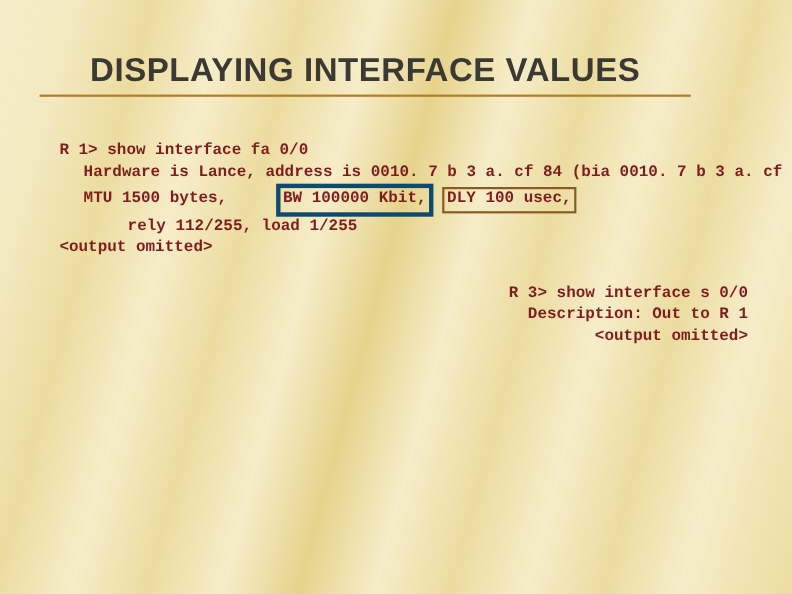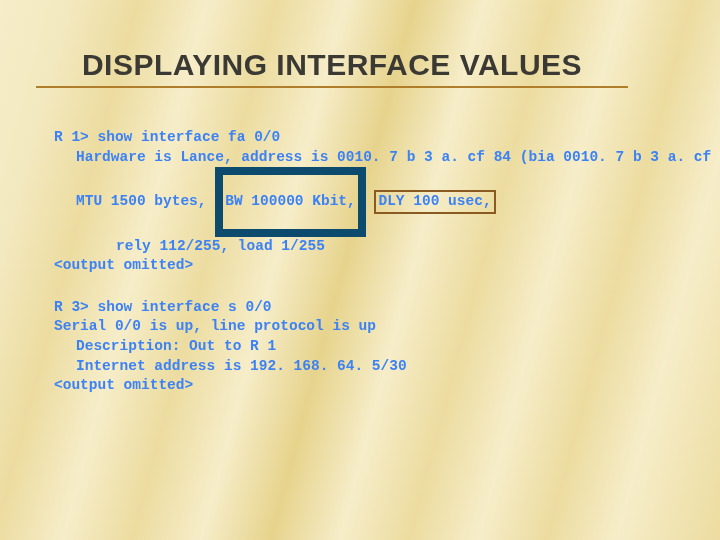--- a/index.html
+++ b/index.html
@@ -50,35 +50,37 @@
   }
   .content {
     position: absolute;
     top: 128px;
     left: 54px;
     right: 40px;
     font-family: "Courier New", Courier, monospace;
     font-size: 14.5px;
     font-weight: bold;
     line-height: 1.35;
-    color: #3b82f6;
+    color: #7f1d1d;
   }
   .block2 {
     margin-top: 22px;
+    text-align: right;
   }
   .indent {
     padding-left: 22px;
   }
   .indent2 {
     padding-left: 62px;
   }
   .box-blue {
-    border: 8px solid #0c4a6e;
-    padding: 17px 2px;
+    border: 4px solid #0c4a6e;
+    padding: 1px 2px;
     display: inline-block;
+    margin-left: 36px;
   }
   .box-brown {
     border: 2px solid #8a5a20;
     padding: 0 2px;
     display: inline-block;
   }
   .line { white-space: nowrap; }
 </style>
 </head>
 <body>
@@ -95,19 +97,17 @@
     <div class="line indent">Hardware is Lance, address is 0010. 7 b 3 a. cf 84 (bia 0010. 7 b 3 a. cf 84)</div>
     <div class="line indent">
       <span>MTU 1500 bytes, </span><span class="box-blue">BW 100000 Kbit,</span><span> </span><span class="box-brown">DLY 100 usec,</span>
     </div>
     <div class="line indent2">rely 112/255, load 1/255</div>
     <div class="line">&lt;output omitted&gt;</div>
   </div>
 
   <div class="block2">
     <div class="line">R 3&gt; show interface s 0/0</div>
-    <div class="line">Serial 0/0 is up, line protocol is up</div>
     <div class="line indent">Description: Out to R 1</div>
-    <div class="line indent">Internet address is 192. 168. 64. 5/30</div>
     <div class="line">&lt;output omitted&gt;</div>
   </div>
 
 </div>
 
 </body></html>

